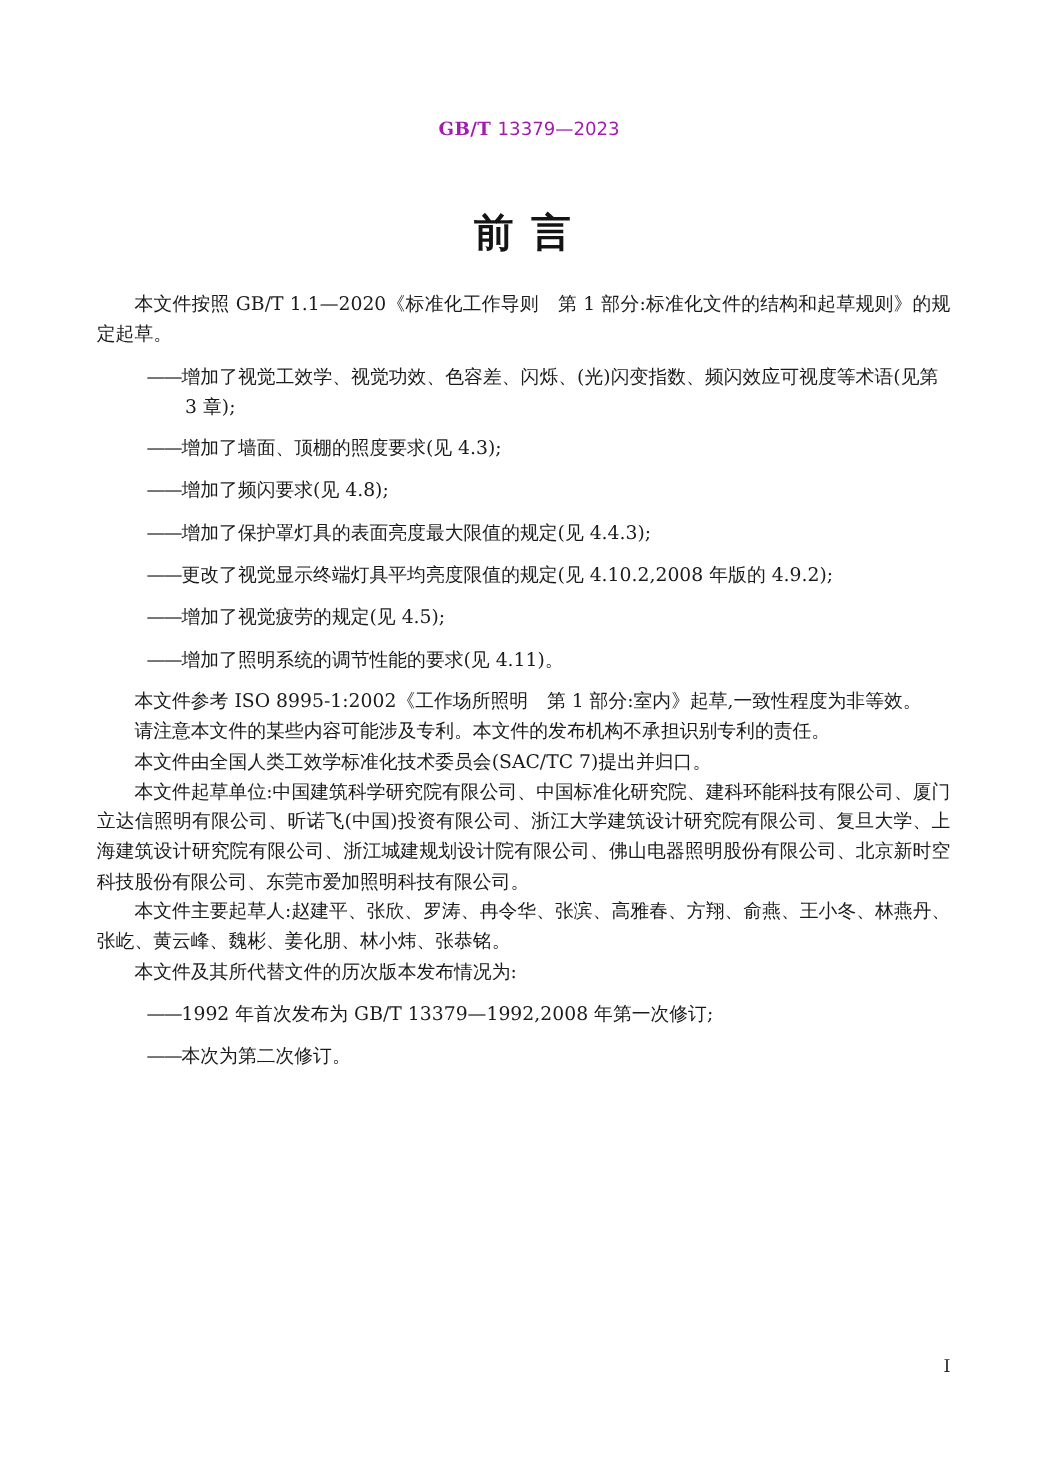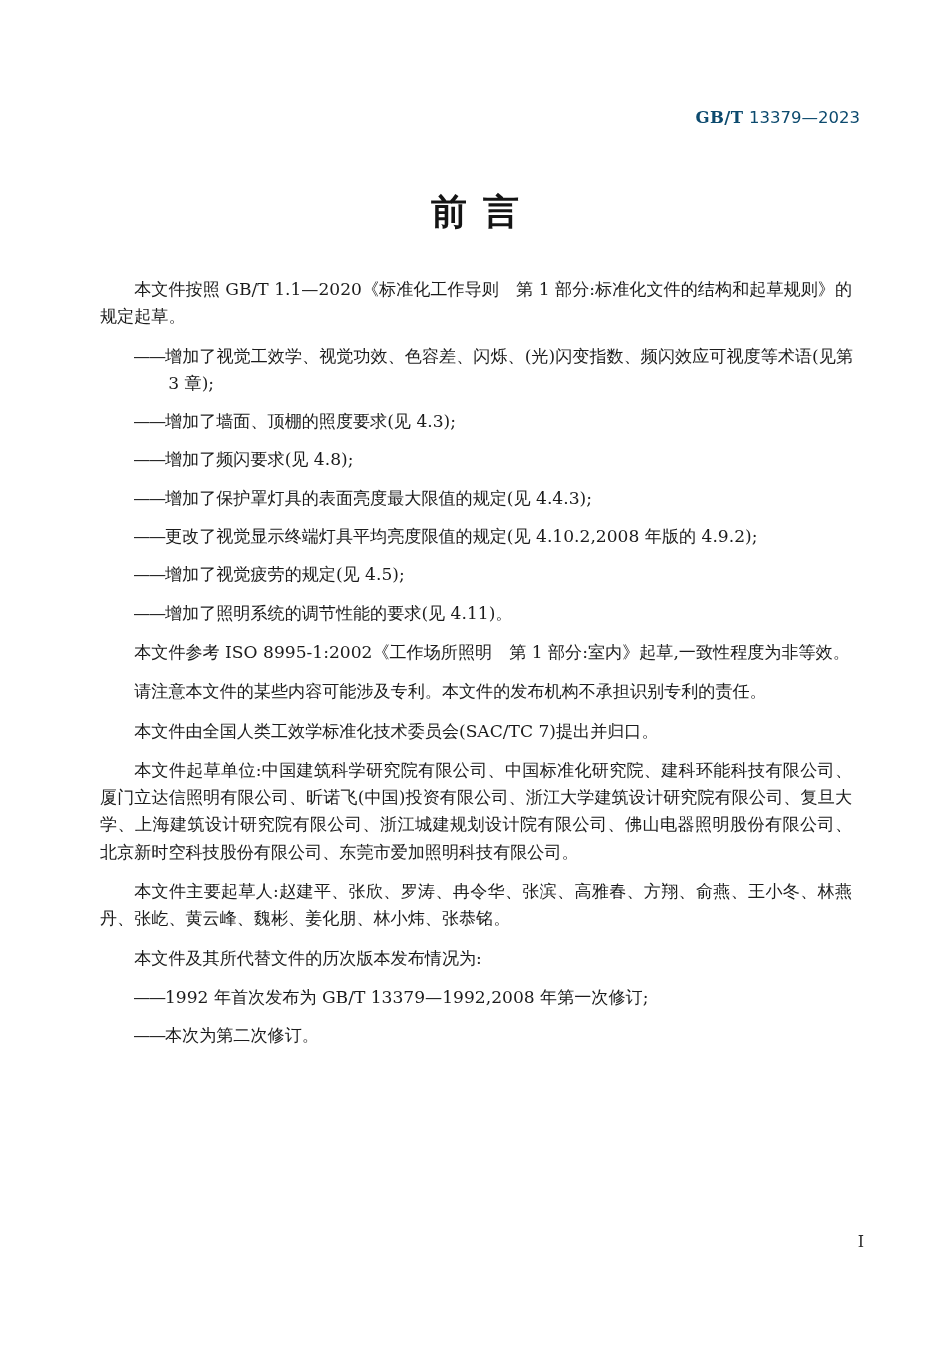--- a/index.html
+++ b/index.html
@@ -23,24 +23,24 @@
     height: 1345px;
   }
 
   
   .header {
     position: absolute;
     top: 108px;
     left: 102px;
     right: 90px;
     height: 26px;
-    text-align: right;
+    text-align: center;
     font-size: 16.5px;
     letter-spacing: 0.4px;
-    color: #0c4a6e;
+    color: #a21caf;
   }
   .header .std-code {
     font-family: "DejaVu Serif", "Liberation Serif", serif;
     font-weight: 700;
   }
   .header .std-num {
     font-family: "DejaVu Sans", "Liberation Sans", sans-serif;
     font-weight: 400;
     letter-spacing: 0;
   }
@@ -67,21 +67,21 @@
     left: 88px;
     width: 776px;
     font-size: 17.1px;
     line-height: 27.3px;
     text-align: justify;
     text-justify: inter-ideograph;
     color: #1b1b1b;
   }
 
   p.para {
-    margin: 12px;
+    margin: 0;
     text-indent: 2em;
   }
 
   
   .dash-item {
     margin: 11px;
     padding-left: 4.05em;
     text-indent: -2.05em;
   }
   .dash-item .dash {

